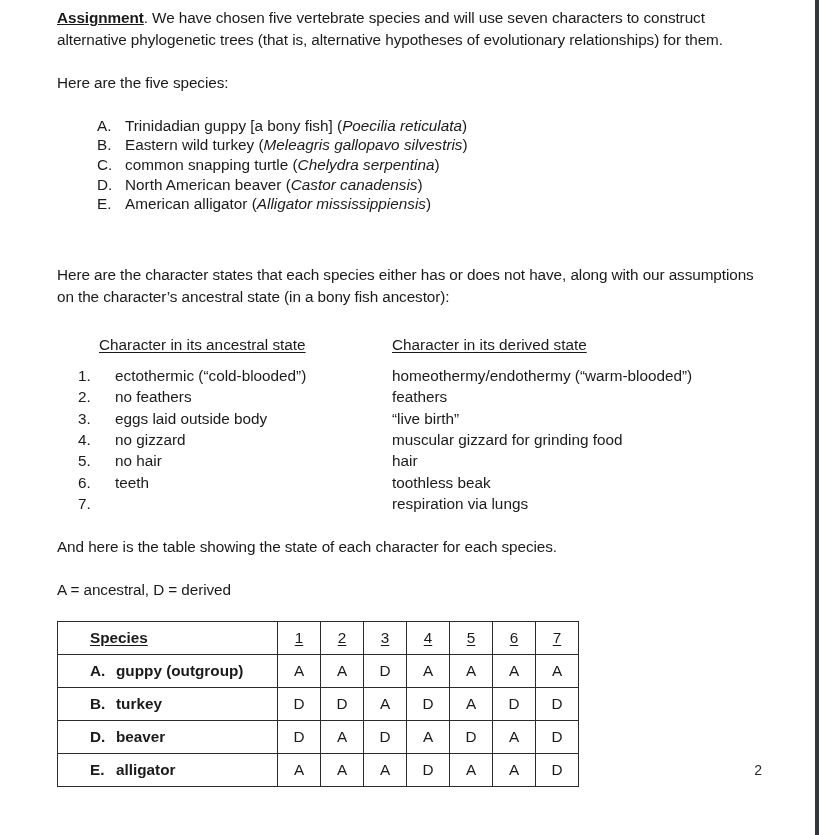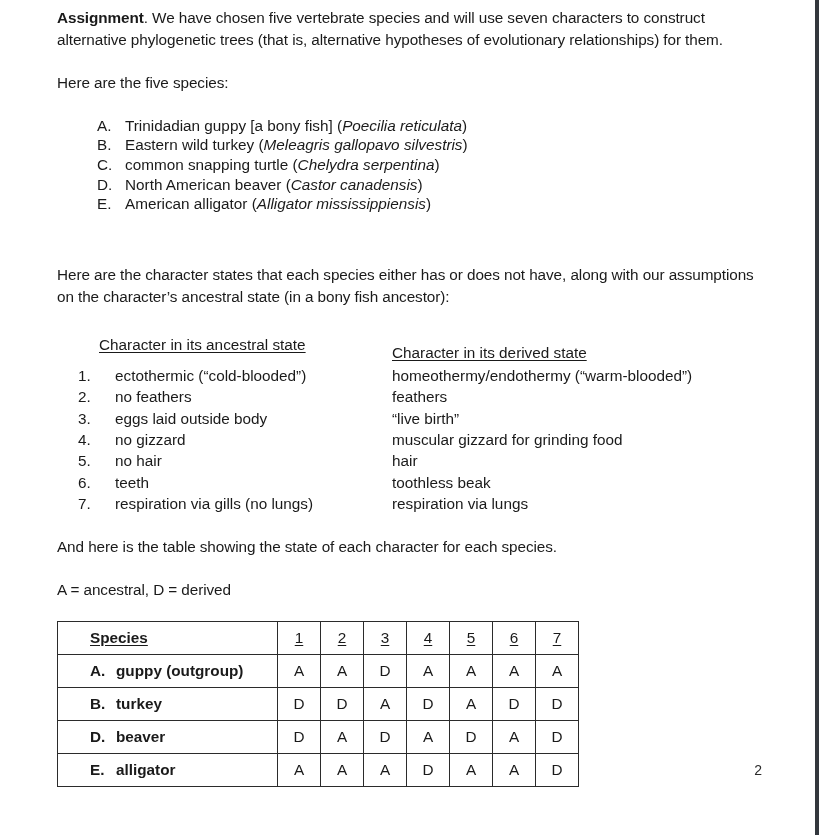--- a/index.html
+++ b/index.html
@@ -42,21 +42,21 @@
   p.para {
     margin: 0 0 0 0;
     font-size: 15.3px;
     line-height: 21.5px;
     letter-spacing: -0.08px;
   }
   .gap-sm { height: 21px; }
   .gap-md { height: 22px; }
   .gap-lg { height: 28px; }
 
-  b.bold { font-weight: bold; }
+  b.bold { font-weight: bold; text-decoration: underline; }
   i.sci { font-style: italic; }
 
   
   ol.alpha-list {
     margin: 0;
     padding: 0;
     list-style: none;
     font-size: 15.3px;
     line-height: 19.7px;
   }
@@ -83,21 +83,20 @@
     position: absolute;
     left: 42px;
     text-decoration: underline;
     text-underline-offset: 2px;
   }
   .char-head .col-b {
     position: absolute;
     left: 335px;
     text-decoration: underline;
     text-underline-offset: 2px;
-    margin-top: 8px;
   }
   ol.num-list {
     margin: 0;
     padding: 0;
     list-style: none;
     font-size: 15.3px;
     line-height: 21.3px;
   }
   ol.num-list li {
     position: relative;
@@ -244,21 +243,20 @@
         <span class="anc">no hair</span>
         <span class="der">hair</span>
       </li>
       <li>
         <span class="marker">6.</span>
         <span class="anc">teeth</span>
         <span class="der">toothless beak</span>
       </li>
       <li>
         <span class="marker">7.</span>
-        <span class="anc">respiration via gills (no lungs)</span>
         <span class="der">respiration via lungs</span>
       </li>
     </ol>
 
     <div class="gap-md"></div>
 
     <p class="para">And here is the table showing the state of each character for each species.</p>
 
     <div class="gap-sm"></div>
 

